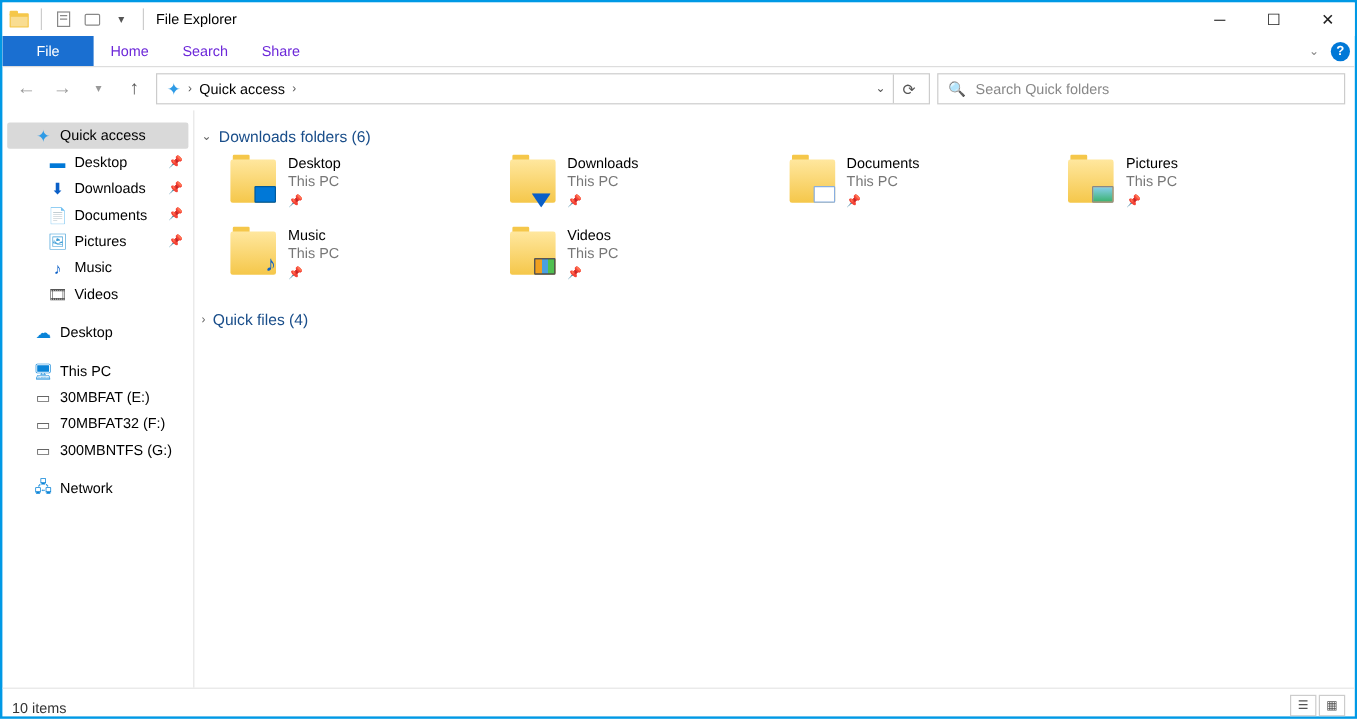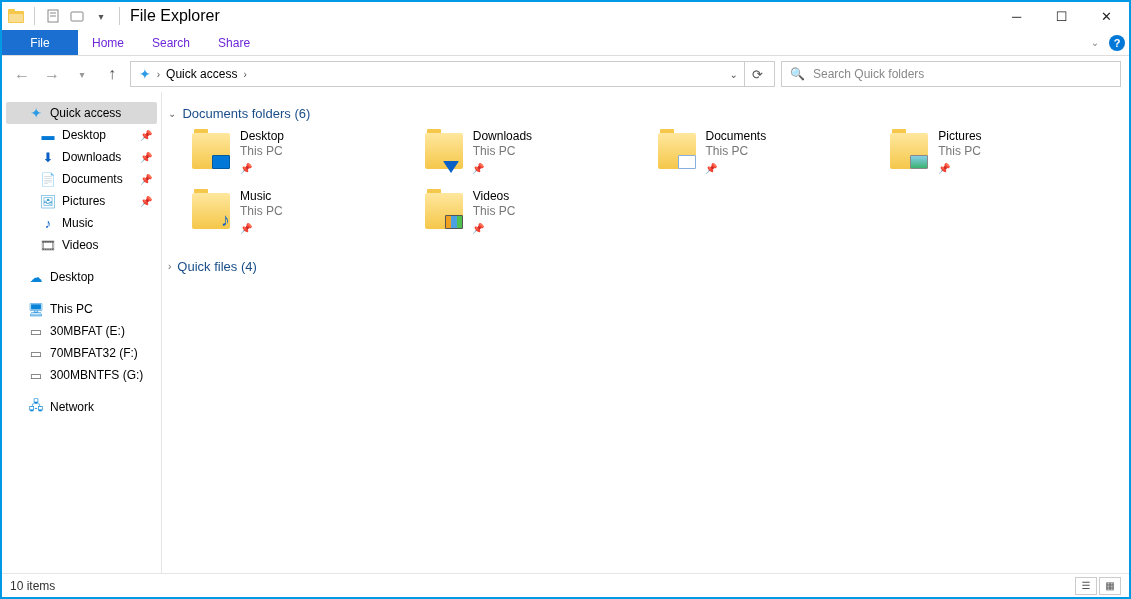--- a/index.html
+++ b/index.html
@@ -4,21 +4,21 @@
 <style>
   * { box-sizing: border-box; margin: 0; padding: 0; font-family: "Segoe UI", Tahoma, sans-serif; }
   body { width: 1131px; height: 599px; overflow: hidden; background: #fff; border: 2px solid #0099e5; }
   
   
   .titlebar { height: 28px; background: #fff; display: flex; align-items: center; padding-left: 4px; }
   .titlebar .qat { display: flex; align-items: center; gap: 4px; }
   .titlebar .app-icon { width: 20px; height: 20px; display: flex; align-items: center; justify-content: center; }
   .titlebar .sep { width: 1px; height: 18px; background: #ccc; margin: 0 4px; }
   .titlebar .qat-btn { width: 20px; height: 20px; display: flex; align-items: center; justify-content: center; color: #555; font-size: 10px; }
-  .titlebar .title { margin-left: 6px; font-size: 16px; color: #000; }
+  .titlebar .title { margin-left: 6px; font-size: 12px; color: #000; }
   .titlebar .winctrl { margin-left: auto; display: flex; }
   .titlebar .winctrl div { width: 45px; height: 28px; display: flex; align-items: center; justify-content: center; font-size: 13px; color: #222; }
   
   
   .menurow { height: 26px; display: flex; align-items: stretch; border-bottom: 1px solid #ddd; }
   .menurow .file-tab { width: 76px; background: #1a6fd1; color: #fff; font-size: 12px; display: flex; align-items: center; justify-content: center; }
   .menurow .tab { padding: 0 14px; font-size: 12px; color: #6d28d9; display: flex; align-items: center; }
   .menurow .spacer { flex: 1; }
   .menurow .chev { width: 20px; display: flex; align-items: center; justify-content: center; color: #888; font-size: 10px; }
   .menurow .help { width: 24px; display: flex; align-items: center; justify-content: center; }
@@ -67,21 +67,21 @@
   .badge { position: absolute; bottom: 2px; right: 2px; width: 18px; height: 14px; border-radius: 1px; }
   .badge.desktop { background: #0078d7; border: 1px solid #005a9e; }
   .badge.down { width: 0; height: 0; border-left: 8px solid transparent; border-right: 8px solid transparent; border-top: 12px solid #0a5fc7; bottom: -2px; right: 6px; }
   .badge.doc { background: #fff; border: 1px solid #88aee0; }
   .badge.pic { background: linear-gradient(180deg,#87ceeb,#3cb371); border: 1px solid #888; }
   .badge.music { width: 16px; height: 20px; background: none; }
   .badge.music::after { content: "♪"; color: #0a5fc7; font-size: 18px; position: absolute; bottom: -2px; right: 0; }
   .badge.video { background: #333; border: 1px solid #555; background-image: linear-gradient(90deg,#f0a020 33%,#4aa0e0 33% 66%,#50c050 66%); }
   
   
-  .statusbar { height: 24px; border-top: 1px solid #e5e5e5; display: flex; align-items: center; padding: 0 8px; font-size: 12px; color: #333; }
+  .statusbar { height: 24px; border-top: 1px solid #e5e5e5; display: flex; align-items: flex-end; padding: 0 8px; font-size: 12px; color: #333; }
   .statusbar .viewbtns { margin-left: auto; display: flex; gap: 2px; }
   .statusbar .viewbtn { width: 22px; height: 18px; border: 1px solid #ccc; display: flex; align-items: center; justify-content: center; font-size: 10px; color: #555; }
   
   
   .star-icon { color: #2e9be6; font-size: 14px; }
 </style>
 </head>
 <body>
 
 <div class="titlebar">
@@ -227,21 +227,21 @@
     <div class="grp-spacer"></div>
     <div class="tree-item l1">
       <span class="ticon" style="color:#0a84d8;">🖧</span>
       <span>Network</span>
     </div>
   </div>
 
   <div class="content">
     <div class="group-header">
       <span class="chev">⌄</span>
-      <span><span>Documents folders</span> (<span>6</span>)</span>
+      <span><span>Downloads folders</span> (<span>6</span>)</span>
     </div>
     <div class="folders-grid" id="folders-grid">
         <div class="folder-item">
           <div class="folder-icon">
             <div class="folder-tab"></div>
             <div class="folder-back"></div>
             <div class="badge desktop"></div>
           </div>
           <div class="folder-meta"><div class="name">Desktop</div><div class="loc">This PC</div><div class="pin">📌</div></div>
         </div>

